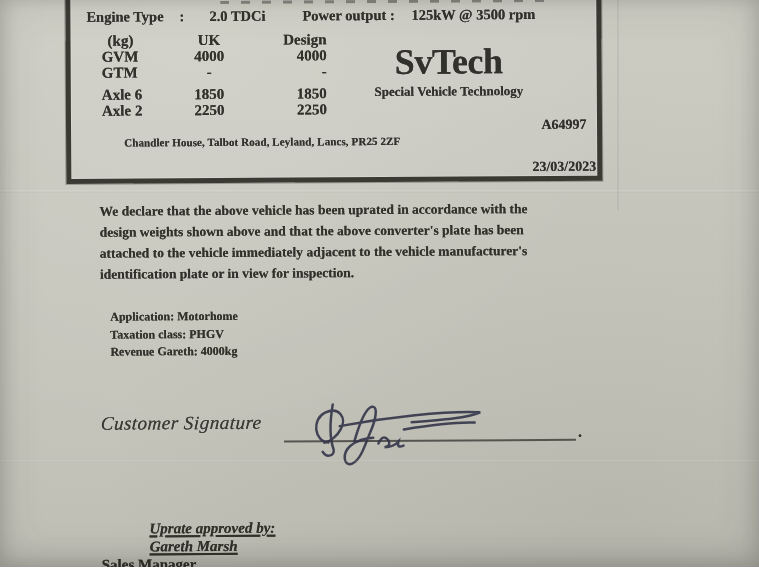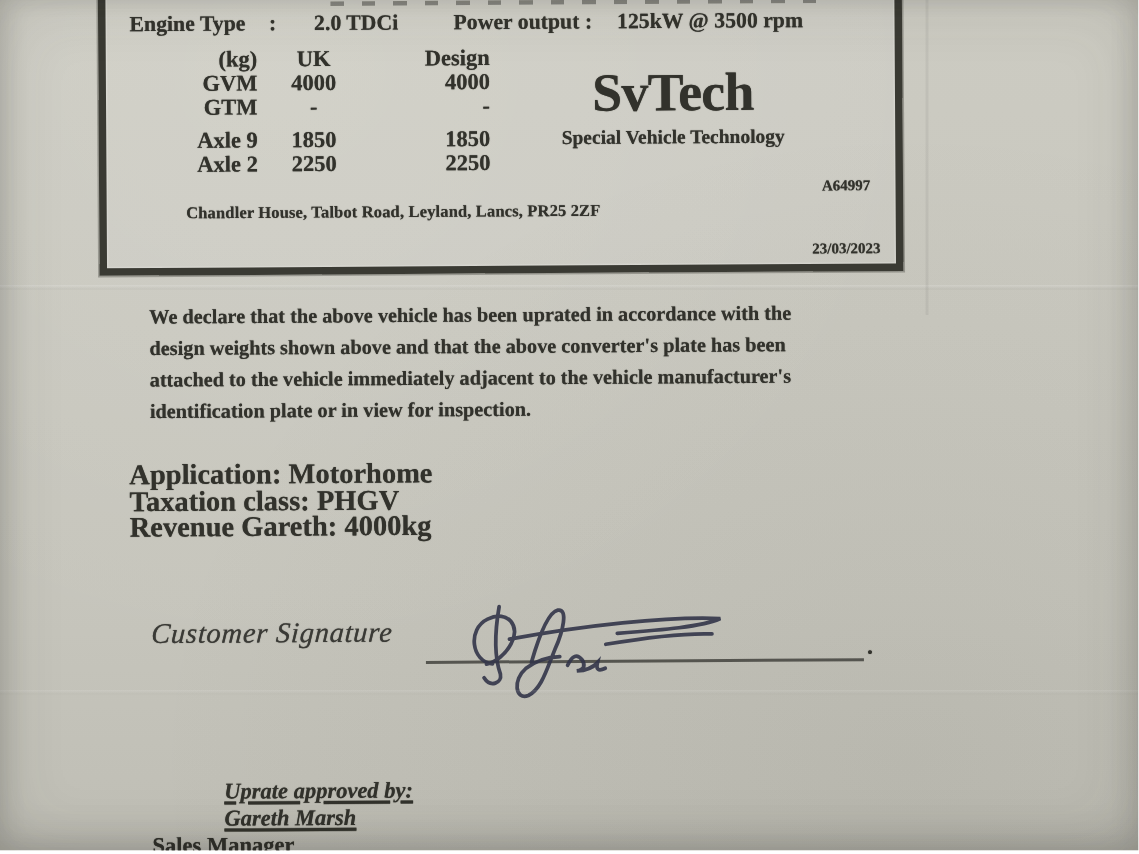--- a/index.html
+++ b/index.html
@@ -39,37 +39,37 @@
   }
   .engine-row{top:16px;font-size:14.5px;}
   .engine-row .lbl{position:absolute;left:16px;}
   .engine-row .sep{position:absolute;left:109px;}
   .engine-row .val{position:absolute;left:139px;}
   .engine-row .plbl{position:absolute;left:232px;}
   .engine-row .pval{position:absolute;left:341px;}
 
   .weights{position:absolute;left:31px;top:40px;font-size:15px;line-height:16px;}
   .wrow{display:flex;}
-  .wrow .c1{width:70px;text-align:right;}
+  .wrow .c1{width:70px;text-align:left;}
   .wrow .c2{width:75px;text-align:center;}
   .wrow .c3{width:80px;text-align:right;}
   .wrow.hdr .c1{padding-left:6px;box-sizing:border-box;}
   .wrow.gap{margin-top:6px;}
 
   .brand{position:absolute;left:278px;top:52px;width:200px;text-align:center;}
   .brand .name{font-size:36px;line-height:38px;letter-spacing:-0.5px;}
   .brand .tag{font-size:13px;margin-top:3px;}
 
-  .refblock{position:absolute;left:418px;top:126px;width:150px;text-align:center;font-size:10px;line-height:17px;}
+  .refblock{position:absolute;left:418px;top:126px;width:150px;text-align:center;font-size:14px;line-height:17px;}
   .address{position:absolute;left:53px;top:144px;font-size:11px;letter-spacing:0.1px;}
 
   
   .declaration{left:100px;top:199px;font-size:13.5px;line-height:21px;}
   .declaration div{white-space:nowrap;}
-  .details{left:86px;top:307px;font-size:19px;line-height:17.5px;}
+  .details{left:110px;top:307px;font-size:12px;line-height:17.5px;}
 
   .sig-label{left:100px;top:411px;font-size:19px;font-weight:normal;font-style:italic;
              transform:skewX(-4deg);letter-spacing:0.5px;color:#3a3a36;}
   .sig-line{position:absolute;left:283px;top:408px;width:292px;height:32px;
             border-bottom:2px solid rgba(45,45,40,0.72);}
   .sig-period{left:577px;top:424px;font-size:16px;}
   .sig-ink{position:absolute;left:293px;top:394px;transform:rotate(-2deg);}
 
   .approval{left:100px;top:518px;font-size:15px;line-height:18px;}
   .approval .u{font-style:italic;text-decoration:underline;text-decoration-thickness:1.5px;text-underline-offset:2px;margin-left:48px;}
@@ -108,21 +108,21 @@
           <span class="c1">GVM</span>
           <span class="c2">4000</span>
           <span class="c3">4000</span>
         </div>
         <div class="wrow">
           <span class="c1">GTM</span>
           <span class="c2">-</span>
           <span class="c3">-</span>
         </div>
         <div class="wrow gap">
-          <span class="c1">Axle 9</span>
+          <span class="c1">Axle 6</span>
           <span class="c2">1850</span>
           <span class="c3">1850</span>
         </div>
         <div class="wrow">
           <span class="c1">Axle 2</span>
           <span class="c2">2250</span>
           <span class="c3">2250</span>
         </div>
       </div>
 

